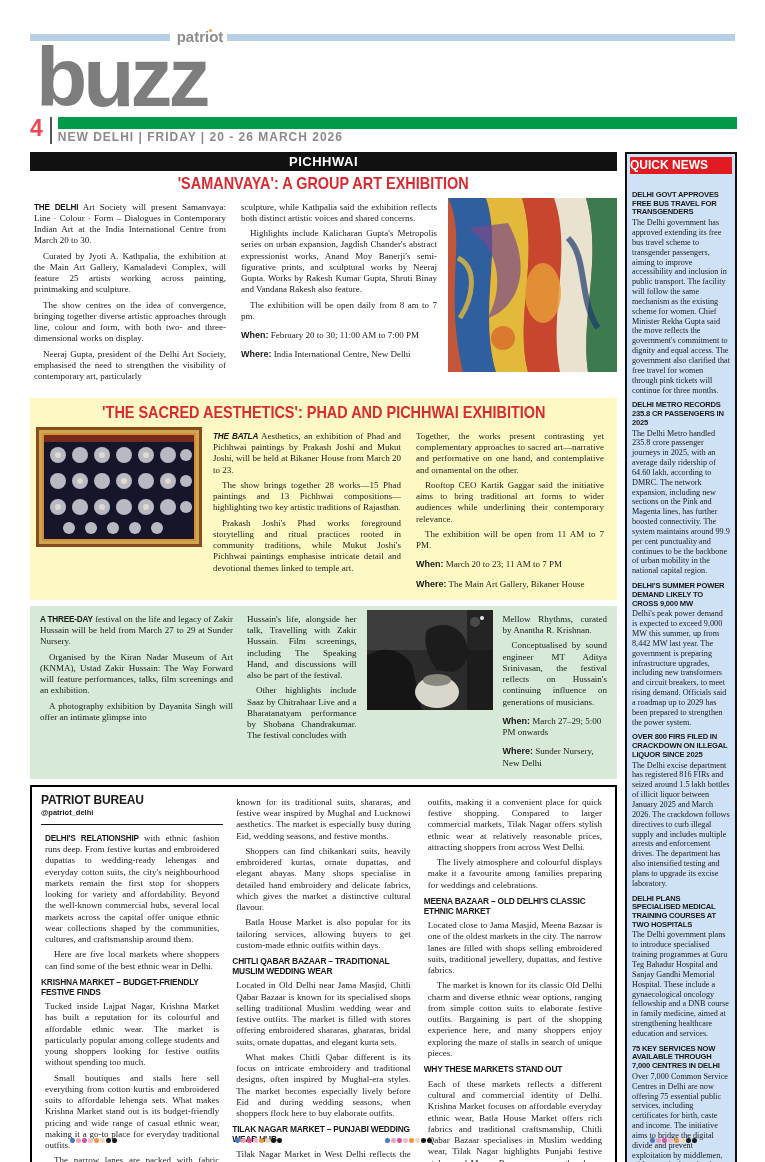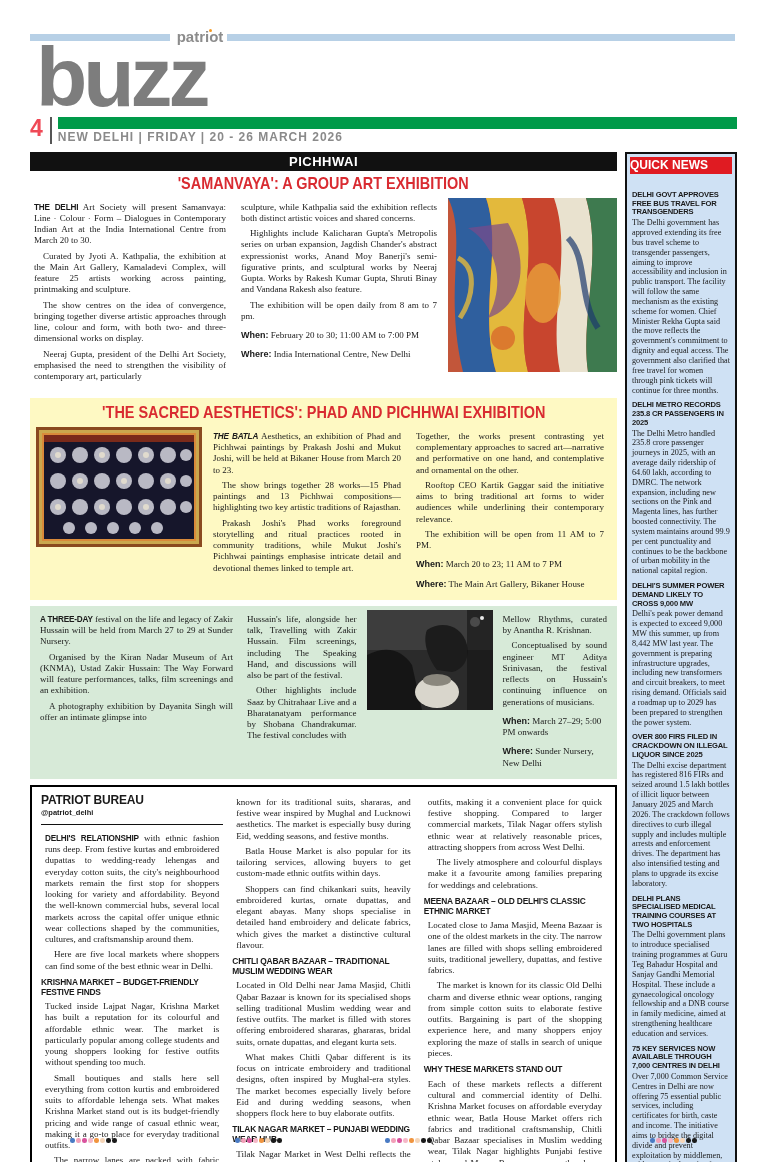--- a/index.html
+++ b/index.html
@@ -250,22 +250,22 @@
           <p>Here are five local markets where shoppers can find some of the best ethnic wear in Delhi.</p>
           <h3 class="mk-h">KRISHNA MARKET – BUDGET-FRIENDLY FESTIVE FINDS</h3>
           <p class="first">Tucked inside Lajpat Nagar, Krishna Market has built a reputation for its colourful and affordable ethnic wear. The market is particularly popular among college students and young shoppers looking for festive outfits without spending too much.</p>
           <p>Small boutiques and stalls here sell everything from cotton kurtis and embroidered suits to affordable lehenga sets. What makes Krishna Market stand out is its budget-friendly pricing and wide range of casual ethnic wear, making it a go-to place for everyday traditional outfits.</p>
           <p>The narrow lanes are packed with fabric shops, tailoring units, and accessory stalls, which also allow shoppers to customise their outfits easily.</p>
           <h3 class="mk-h">BATLA HOUSE MARKET – RICH FABRICS AND TRADITIONAL CRAFT</h3>
 
         </div>
         <div class="mcol">
           <p class="first">known for its traditional suits, shararas, and festive wear inspired by Mughal and Lucknowi aesthetics. The market is especially busy during Eid, wedding seasons, and festive months.</p>
+          <p>Shoppers can find chikankari suits, heavily embroidered kurtas, ornate dupattas, and elegant abayas. Many shops specialise in detailed hand embroidery and delicate fabrics, which gives the market a distinctive cultural flavour.</p>
           <p>Batla House Market is also popular for its tailoring services, allowing buyers to get custom-made ethnic outfits within days.</p>
-          <p>Shoppers can find chikankari suits, heavily embroidered kurtas, ornate dupattas, and elegant abayas. Many shops specialise in detailed hand embroidery and delicate fabrics, which gives the market a distinctive cultural flavour.</p>
           <h3 class="mk-h">CHITLI QABAR BAZAAR – TRADITIONAL MUSLIM WEDDING WEAR</h3>
           <p class="first">Located in Old Delhi near Jama Masjid, Chitli Qabar Bazaar is known for its specialised shops selling traditional Muslim wedding wear and festive outfits. The market is filled with stores offering embroidered shararas, ghararas, bridal suits, ornate dupattas, and elegant kurta sets.</p>
           <p>What makes Chitli Qabar different is its focus on intricate embroidery and traditional designs, often inspired by Mughal-era styles. The market becomes especially lively before Eid and during wedding seasons, when shoppers flock here to buy elaborate outfits.</p>
           <h3 class="mk-h">TILAK NAGAR MARKET – PUNJABI WEDDING WEAR HUB</h3>
           <p class="first">Tilak Nagar Market in West Delhi reflects the strong Punjabi cultural influence in the area. The market is well known for vibrant Punjabi suits, phulkari dupattas, heavy salwar kameez sets, and festive wear.</p>
 
         </div>
         <div class="mcol">
           <p class="first">outfits, making it a convenient place for quick festive shopping. Compared to larger commercial markets, Tilak Nagar offers stylish ethnic wear at relatively reasonable prices, attracting shoppers from across West Delhi.</p>
           <p>The lively atmosphere and colourful displays make it a favourite among families preparing for weddings and celebrations.</p>

